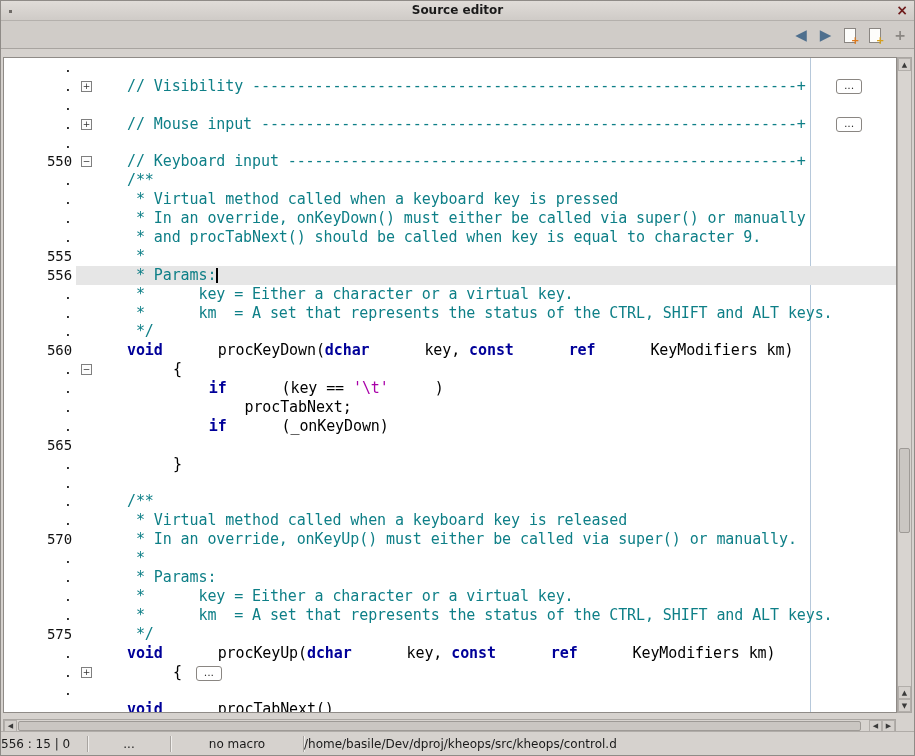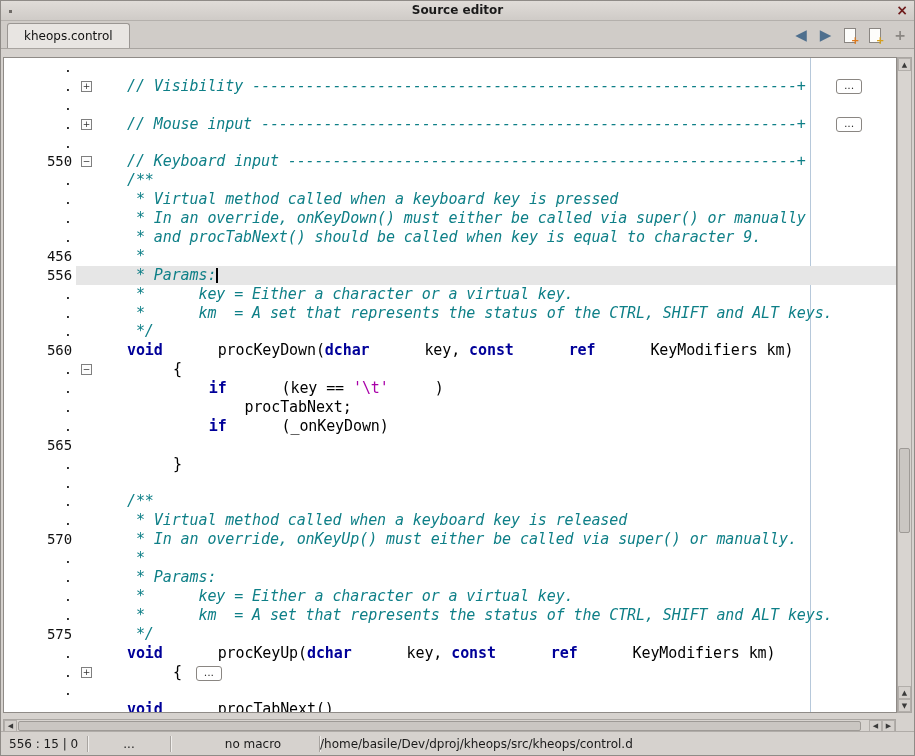--- a/index.html
+++ b/index.html
@@ -82,21 +82,21 @@
   .row.current .body { background:var(--curline,#e6e6e6); }
   .foldcol { width:23px; flex:none; position:relative; }
   .foldbox {
     position:absolute; left:5px; top:4px; width:11px; height:11px;
     border:1px solid #7f7f7f; background:#fcfcfc;
     font-family:"DejaVu Sans", sans-serif; font-size:9px; line-height:8px;
     text-align:center; color:#333;
   }
   .code { padding-left:28px; }
 
-  .tok-cmt   { color:var(--cmt,#0e7f87); font-style:italic; }
+  .tok-cmt   { color:var(--cmt,#0e7f87); }
   .tok-kw    { color:var(--kw,#000099); font-weight:bold; }
   .tok-str   { color:var(--str,#a800a8); }
   .tok-plain { color:#000000;margin-left:46px; }
 
   .cursor {
     display:inline-block; width:2px; height:15px; background:#000;
     vertical-align:-3px;
   }
   .ellipsis-box {
     border:1px solid #8a8682; border-radius:3px; background:#fff;
@@ -136,41 +136,38 @@
     background:#cac6c2; border:1px solid #9e9a96; border-radius:2px;
   }
 
   
   .statusbar {
     position:absolute; left:0; right:0; bottom:0; height:24px;
     background:#d6d2ce; border-top:1px solid #b0aca8;
     display:flex; align-items:center; font-size:12px; color:#1a1a1a;
   }
   .sb-field { height:100%; display:flex; align-items:center; }
-  .sb-f1 { width:86px; padding-left:8px; }
+  .sb-f1 { width:86px; padding-left:0; }
   .sb-f2 { width:82px; justify-content:center; }
-  .sb-f3 { width:132px; justify-content:center;margin-left:16px; }
+  .sb-f3 { width:132px; justify-content:center; }
   .sb-f4 { flex:1; }
   .sb-sep { width:1px; height:16px; background:#a8a4a0; box-shadow:1px 0 0 #f0eeec; }
 </style>
 </head>
 <body>
 
 <div class="window">
 
   <div class="titlebar">
     <span class="win-dot"></span>
     <span>Source editor</span>
     <span class="close-btn">×</span>
   </div>
 
   <div class="tabbar">
-    <div class="tab">
-      <span>kheops.control</span>
-    </div>
     <div class="tab-icons">
       <span class="nav-arrow">◀</span>
       <span class="nav-arrow">▶</span>
       <span class="doc-icon">
         <span class="accent accent-orange">+</span>
       </span>
       <span class="doc-icon">
         <span class="accent accent-gold">+</span>
       </span>
       <span class="detach-icon">+</span>
@@ -185,21 +182,21 @@
           <div class="row"><div class="gutter">.</div><div class="body"><div class="foldcol"></div><div class="code"></div></div></div>
           <div class="row"><div class="gutter">.</div><div class="body"><div class="foldcol"><div class="foldbox">+</div></div><div class="code"><span class="tok-cmt">// Visibility -------------------------------------------------------------+</span></div><div class="ellipsis-box right">...</div></div></div>
           <div class="row"><div class="gutter">.</div><div class="body"><div class="foldcol"></div><div class="code"></div></div></div>
           <div class="row"><div class="gutter">.</div><div class="body"><div class="foldcol"><div class="foldbox">+</div></div><div class="code"><span class="tok-cmt">// Mouse input ------------------------------------------------------------+</span></div><div class="ellipsis-box right">...</div></div></div>
           <div class="row"><div class="gutter">.</div><div class="body"><div class="foldcol"></div><div class="code"></div></div></div>
           <div class="row"><div class="gutter">550</div><div class="body"><div class="foldcol"><div class="foldbox">−</div></div><div class="code"><span class="tok-cmt">// Keyboard input ---------------------------------------------------------+</span></div></div></div>
           <div class="row"><div class="gutter">.</div><div class="body"><div class="foldcol"></div><div class="code"><span class="tok-cmt">/**</span></div></div></div>
           <div class="row"><div class="gutter">.</div><div class="body"><div class="foldcol"></div><div class="code"><span class="tok-cmt"> * Virtual method called when a keyboard key is pressed</span></div></div></div>
           <div class="row"><div class="gutter">.</div><div class="body"><div class="foldcol"></div><div class="code"><span class="tok-cmt"> * In an override, onKeyDown() must either be called via super() or manually</span></div></div></div>
           <div class="row"><div class="gutter">.</div><div class="body"><div class="foldcol"></div><div class="code"><span class="tok-cmt"> * and procTabNext() should be called when key is equal to character 9.</span></div></div></div>
-          <div class="row"><div class="gutter">456</div><div class="body"><div class="foldcol"></div><div class="code"><span class="tok-cmt"> *</span></div></div></div>
+          <div class="row"><div class="gutter">555</div><div class="body"><div class="foldcol"></div><div class="code"><span class="tok-cmt"> *</span></div></div></div>
           <div class="row current"><div class="gutter">556</div><div class="body"><div class="foldcol"></div><div class="code"><span class="tok-cmt"> * Params:</span><span class="cursor"></span></div></div></div>
           <div class="row"><div class="gutter">.</div><div class="body"><div class="foldcol"></div><div class="code"><span class="tok-cmt"> *      key = Either a character or a virtual key.</span></div></div></div>
           <div class="row"><div class="gutter">.</div><div class="body"><div class="foldcol"></div><div class="code"><span class="tok-cmt"> *      km  = A set that represents the status of the CTRL, SHIFT and ALT keys.</span></div></div></div>
           <div class="row"><div class="gutter">.</div><div class="body"><div class="foldcol"></div><div class="code"><span class="tok-cmt"> */</span></div></div></div>
           <div class="row"><div class="gutter">560</div><div class="body"><div class="foldcol"></div><div class="code"><span class="tok-kw">void</span><span class="tok-plain"> procKeyDown(</span><span class="tok-kw">dchar</span><span class="tok-plain"> key, </span><span class="tok-kw">const</span><span class="tok-plain"> </span><span class="tok-kw">ref</span><span class="tok-plain"> KeyModifiers km)</span></div></div></div>
           <div class="row"><div class="gutter">.</div><div class="body"><div class="foldcol"><div class="foldbox">−</div></div><div class="code"><span class="tok-plain">{</span></div></div></div>
           <div class="row"><div class="gutter">.</div><div class="body"><div class="foldcol"></div><div class="code"><span class="tok-plain">    </span><span class="tok-kw">if</span><span class="tok-plain"> (key == </span><span class="tok-str">'\t'</span><span class="tok-plain">)</span></div></div></div>
           <div class="row"><div class="gutter">.</div><div class="body"><div class="foldcol"></div><div class="code"><span class="tok-plain">        procTabNext;</span></div></div></div>
           <div class="row"><div class="gutter">.</div><div class="body"><div class="foldcol"></div><div class="code"><span class="tok-plain">    </span><span class="tok-kw">if</span><span class="tok-plain"> (_onKeyDown)</span></div></div></div>
           <div class="row"><div class="gutter">565</div><div class="body"><div class="foldcol"></div></div></div>

